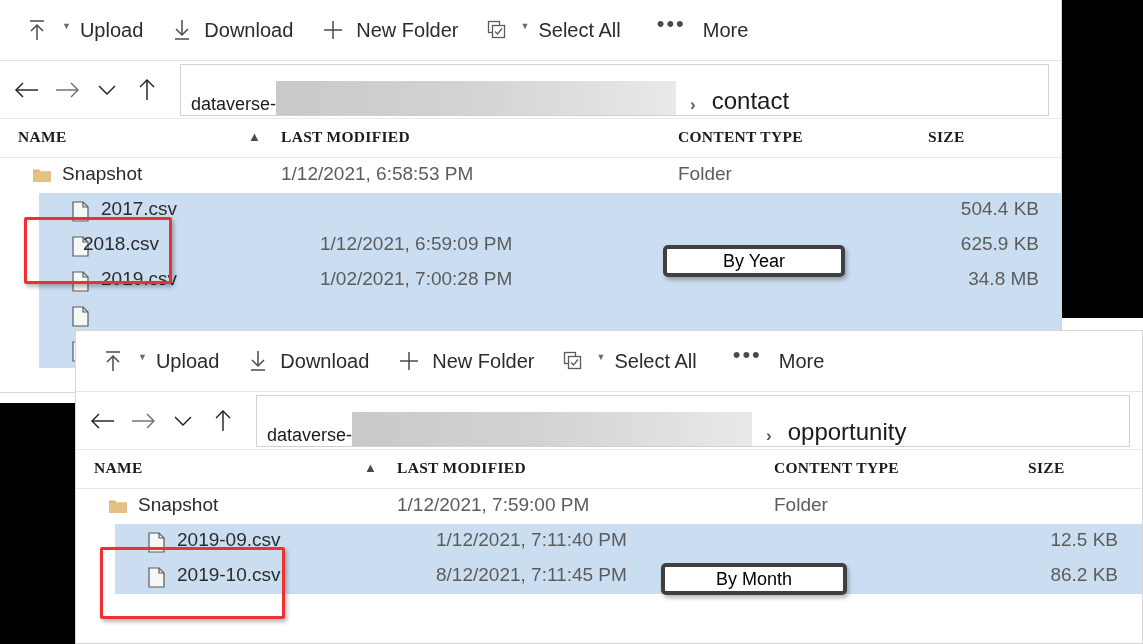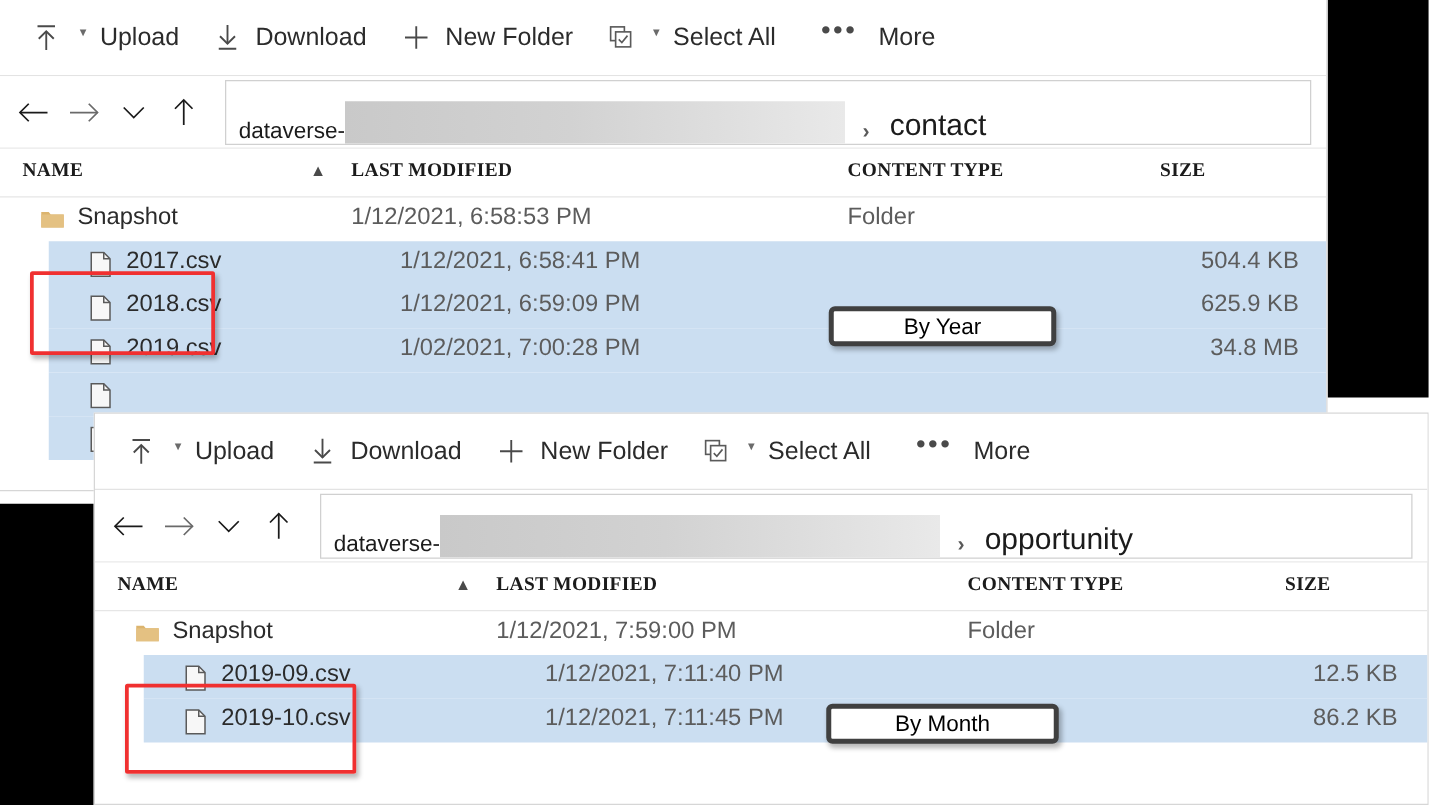--- a/index.html
+++ b/index.html
@@ -336,33 +336,32 @@
     </div>
 
     <div class="row selected">
       <span class="ficon" style="left:33px">
         <svg width="17" height="21" viewBox="0 0 17 21">
             <path d="M1 1 h10 l5 5 v14 H1 Z" fill="#f7f7f7" stroke="#5a5a5a" stroke-width="1.2"></path>
             <path d="M11 1 v5 h5" fill="none" stroke="#5a5a5a" stroke-width="1.2"></path>
           </svg>
       </span>
       <span class="cell name" style="left:62px">2017.csv</span>
-      <span class="cell" style="left:281px">1/12/2021, 6:58:41 PM</span>
       <span class="cell" style="left:678px"></span>
       <span class="cell size" style="right:22px">504.4 KB</span>
     </div>
 
     <div class="row selected">
       <span class="ficon" style="left:33px">
         <svg width="17" height="21" viewBox="0 0 17 21">
             <path d="M1 1 h10 l5 5 v14 H1 Z" fill="#f7f7f7" stroke="#5a5a5a" stroke-width="1.2"></path>
             <path d="M11 1 v5 h5" fill="none" stroke="#5a5a5a" stroke-width="1.2"></path>
           </svg>
       </span>
-      <span class="cell name" style="left:62px">2018.csv</span>
+      <span class="cell name" style="left:44px">2018.csv</span>
       <span class="cell" style="left:281px">1/12/2021, 6:59:09 PM</span>
       <span class="cell" style="left:678px"></span>
       <span class="cell size" style="right:22px">625.9 KB</span>
     </div>
 
     <div class="row selected">
       <span class="ficon" style="left:33px">
         <svg width="17" height="21" viewBox="0 0 17 21">
             <path d="M1 1 h10 l5 5 v14 H1 Z" fill="#f7f7f7" stroke="#5a5a5a" stroke-width="1.2"></path>
             <path d="M11 1 v5 h5" fill="none" stroke="#5a5a5a" stroke-width="1.2"></path>
@@ -542,21 +541,21 @@
     </div>
 
     <div class="row selected">
       <span class="ficon" style="left:33px">
         <svg width="17" height="21" viewBox="0 0 17 21">
             <path d="M1 1 h10 l5 5 v14 H1 Z" fill="#f7f7f7" stroke="#5a5a5a" stroke-width="1.2"></path>
             <path d="M11 1 v5 h5" fill="none" stroke="#5a5a5a" stroke-width="1.2"></path>
           </svg>
       </span>
       <span class="cell name" style="left:62px">2019-10.csv</span>
-      <span class="cell" style="left:321px">1/12/2021, 7:11:45 PM</span>
+      <span class="cell" style="left:321px">8/12/2021, 7:11:45 PM</span>
       <span class="cell" style="left:698px"></span>
       <span class="cell size" style="right:24px">86.2 KB</span>
     </div>
 
   </div>
 </div>
 
 <div class="annot-rect shadowed" style="left:100px; top:547px; width:185px; height:72px;"></div>
 
 <div class="annot-callout" style="left:661px; top:563px; width:186px; height:32px;">

